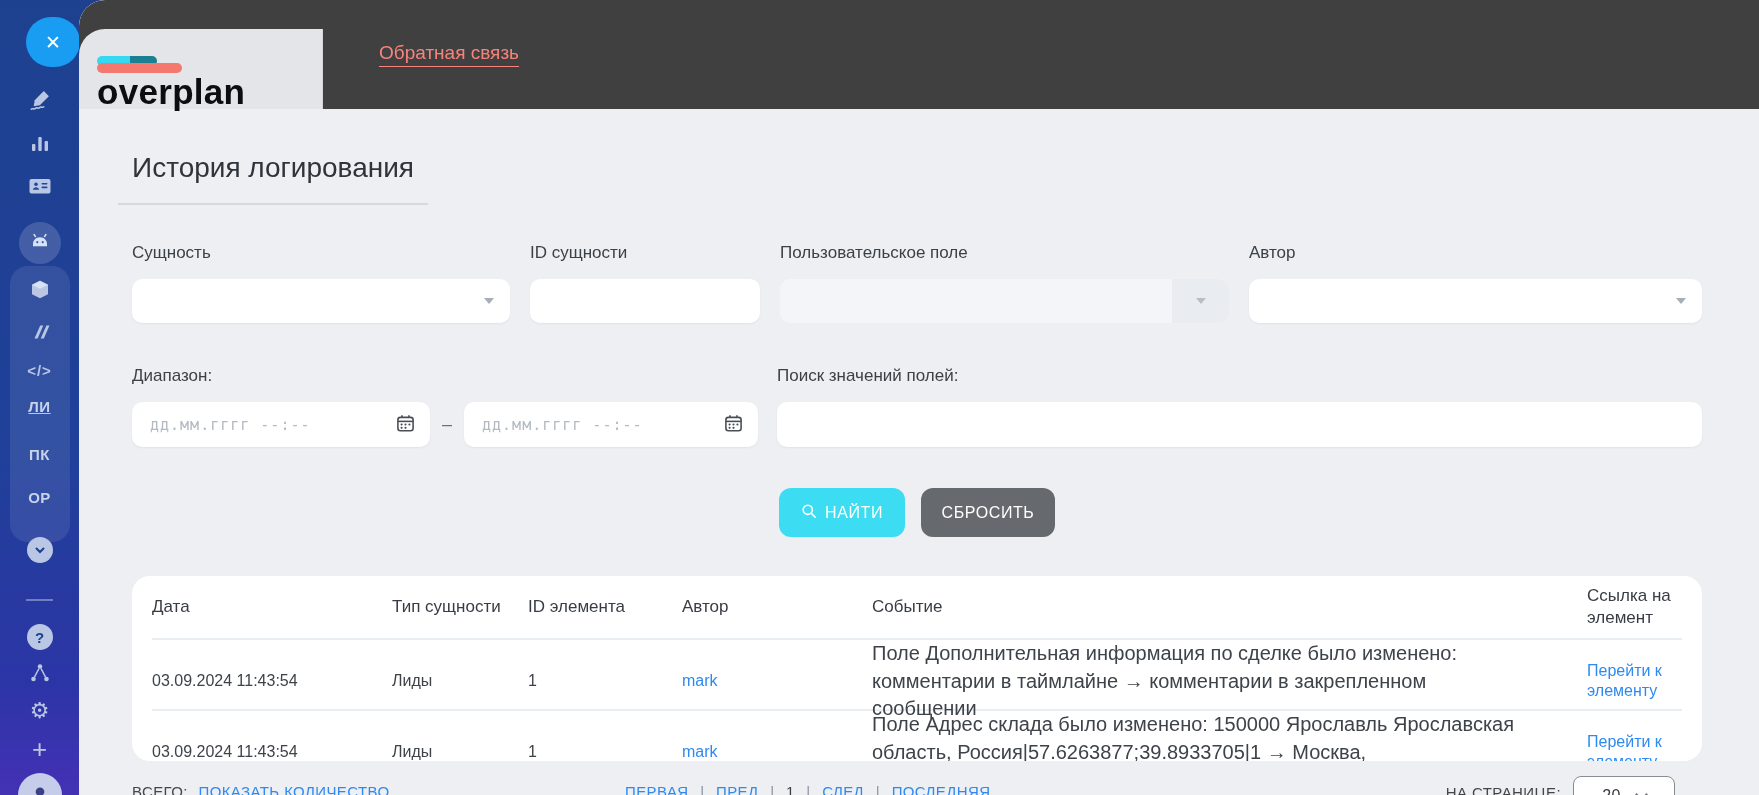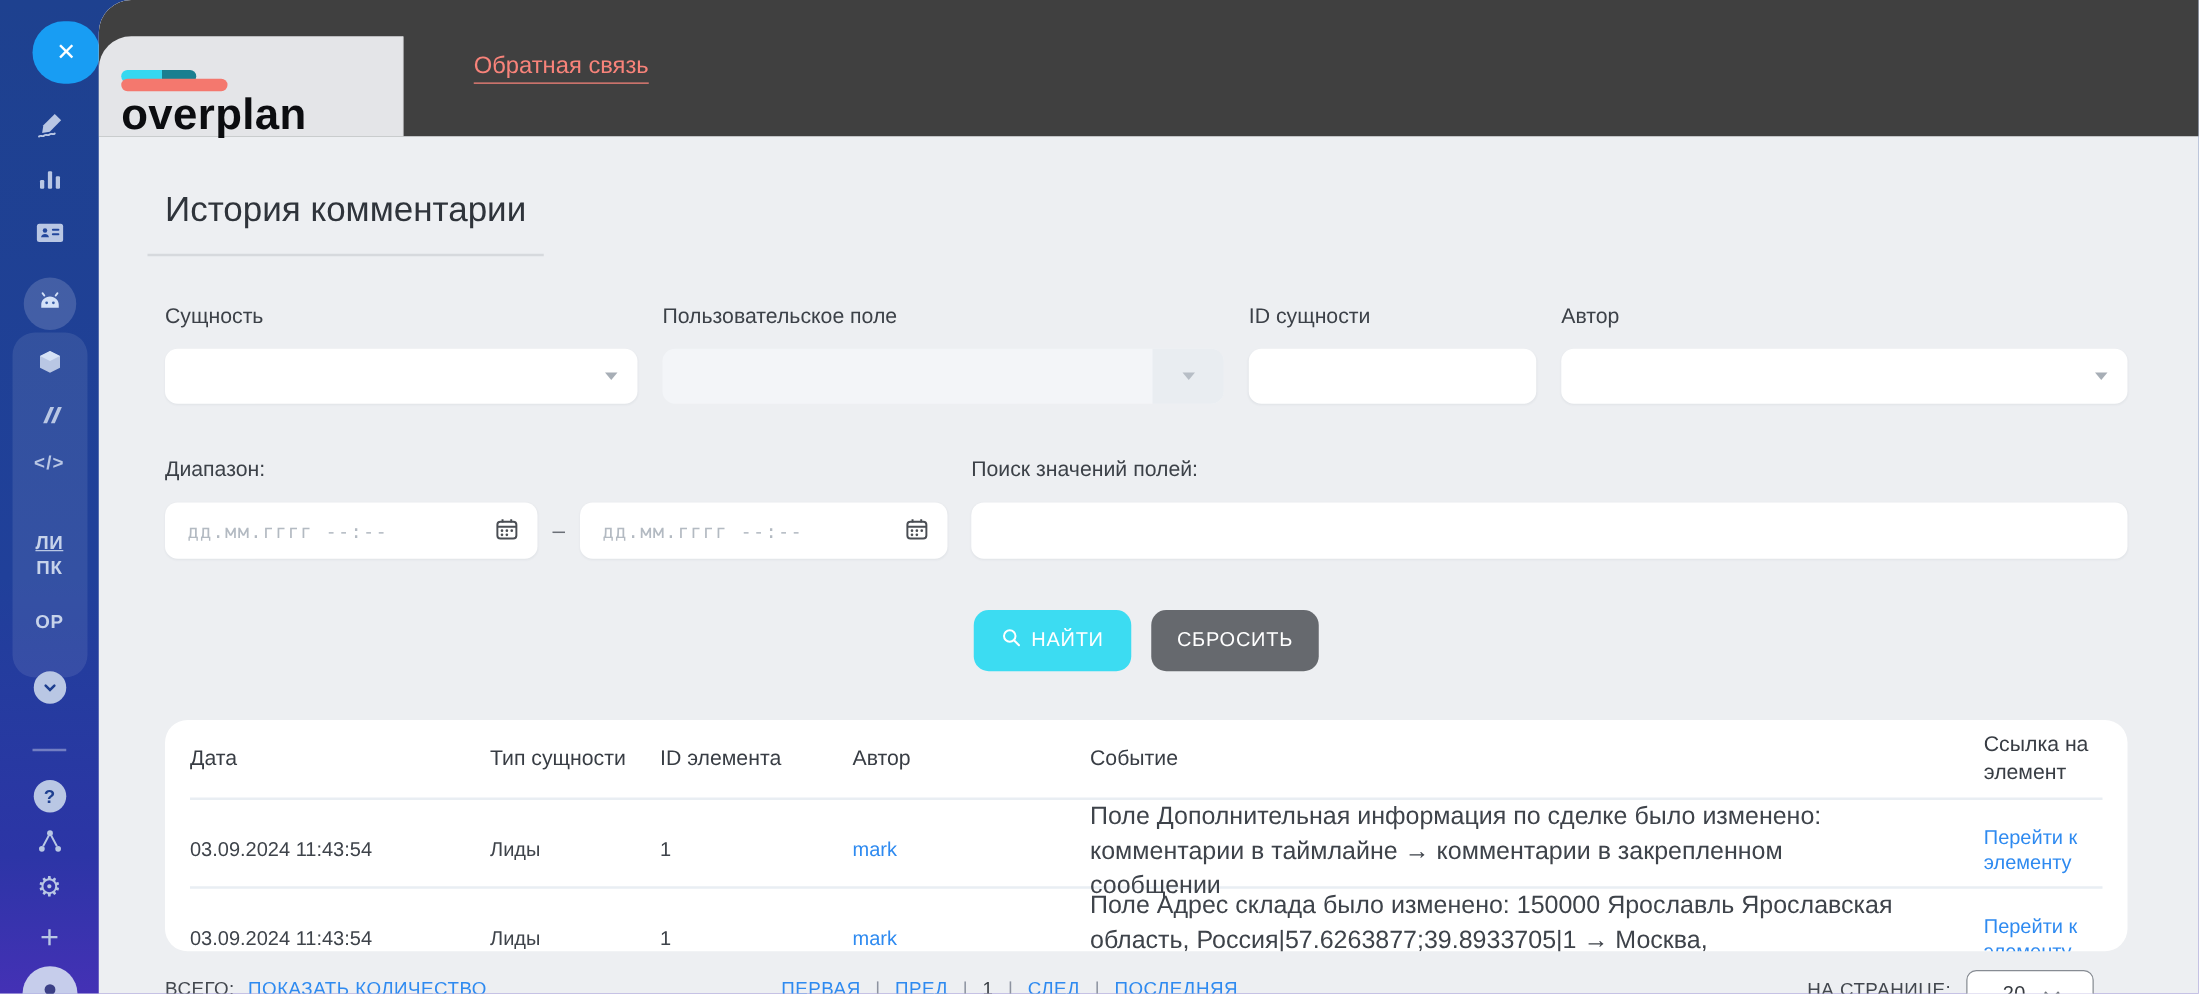--- a/index.html
+++ b/index.html
@@ -170,21 +170,21 @@
           <path d="M6.5 18.5L12.2 5.5h3.1L9.6 18.5z"></path>
           <path d="M12.7 18.5L18.4 5.5h3.1l-5.7 13z"></path>
         </svg>
       </span>
     </div>
 
     <div class="side-item" style="top:362px;">
       <span class="code-glyph">&lt;/&gt;</span>
     </div>
 
-    <div class="side-item" style="top:426px;text-decoration:underline;">
+    <div class="side-item" style="top:398px;text-decoration:underline;">
       <span class="side-text">ЛИ</span>
     </div>
     <div class="side-item" style="top:446px;">
       <span class="side-text">ПК</span>
     </div>
     <div class="side-item" style="top:489px;">
       <span class="side-text">ОР</span>
     </div>
 
     <div class="side-item" style="top:537px;">
@@ -237,42 +237,42 @@
         <div class="bar1"></div>
         <div class="bar2"></div>
         <div class="brand-text">overplan</div>
       </div>
       <a class="feedback">Обратная связь</a>
     </header>
 
     <div class="content">
 
       <div class="tabs">
-        <div class="tab">История комментарии</div>
+        <div class="tab">История логирования</div>
       </div>
 
       <div class="filter-row" style="justify-content:space-between;">
         <div class="fg" style="width:378px;">
           <div class="f-label">Сущность</div>
           <div class="box">
             <span class="caret"></span>
+          </div>
+        </div>
+        <div class="fg" style="width:230px;">
+          <div class="f-label">ID сущности</div>
+          <div class="box" style="cursor:auto;">
+            <input class="text-input" style="">
           </div>
         </div>
         <div class="fg" style="width:449px;">
           <div class="f-label">Пользовательское поле</div>
           <div class="box disabled">
             <div class="caret-section">
               <span class="caret"></span>
             </div>
-          </div>
-        </div>
-        <div class="fg" style="width:230px;">
-          <div class="f-label">ID сущности</div>
-          <div class="box" style="cursor:auto;">
-            <input class="text-input" style="">
           </div>
         </div>
         <div class="fg" style="width:453px;">
           <div class="f-label">Автор</div>
           <div class="box">
             <span class="caret"></span>
           </div>
         </div>
       </div>
 

